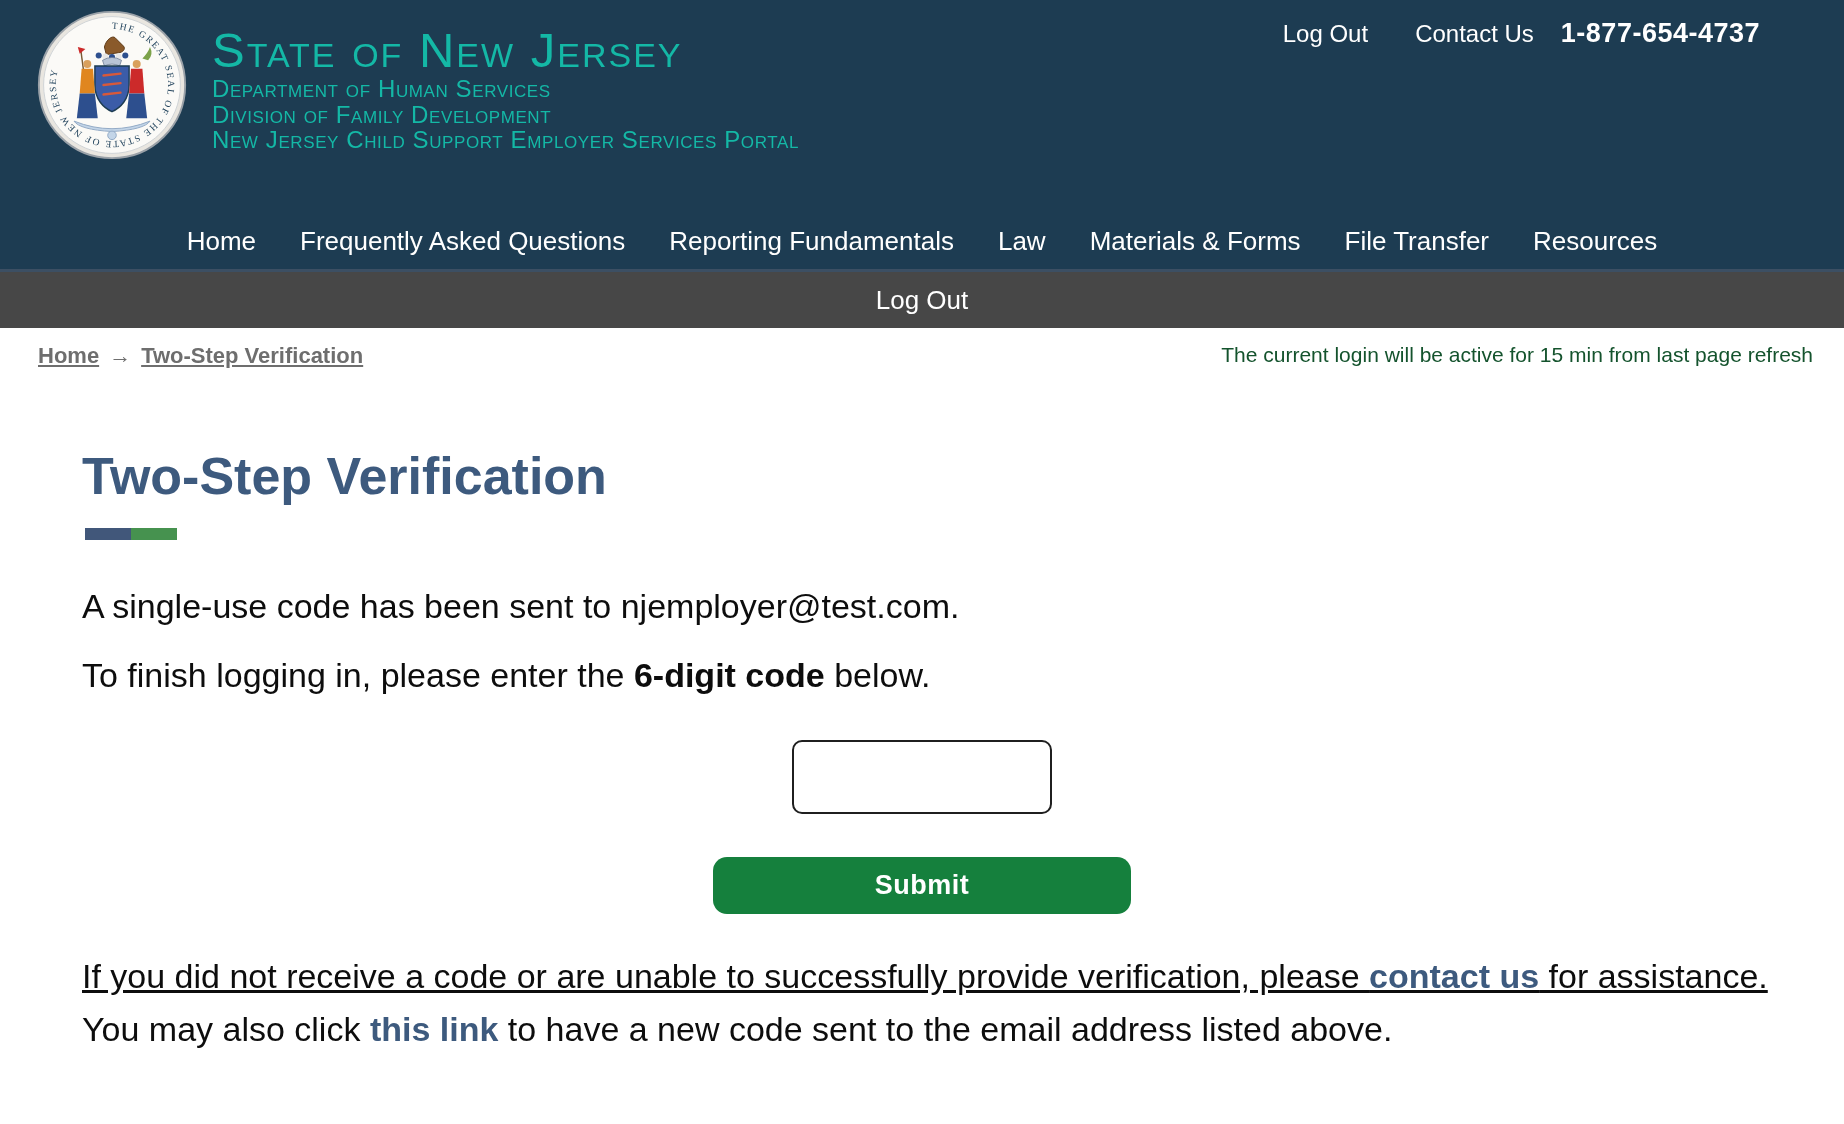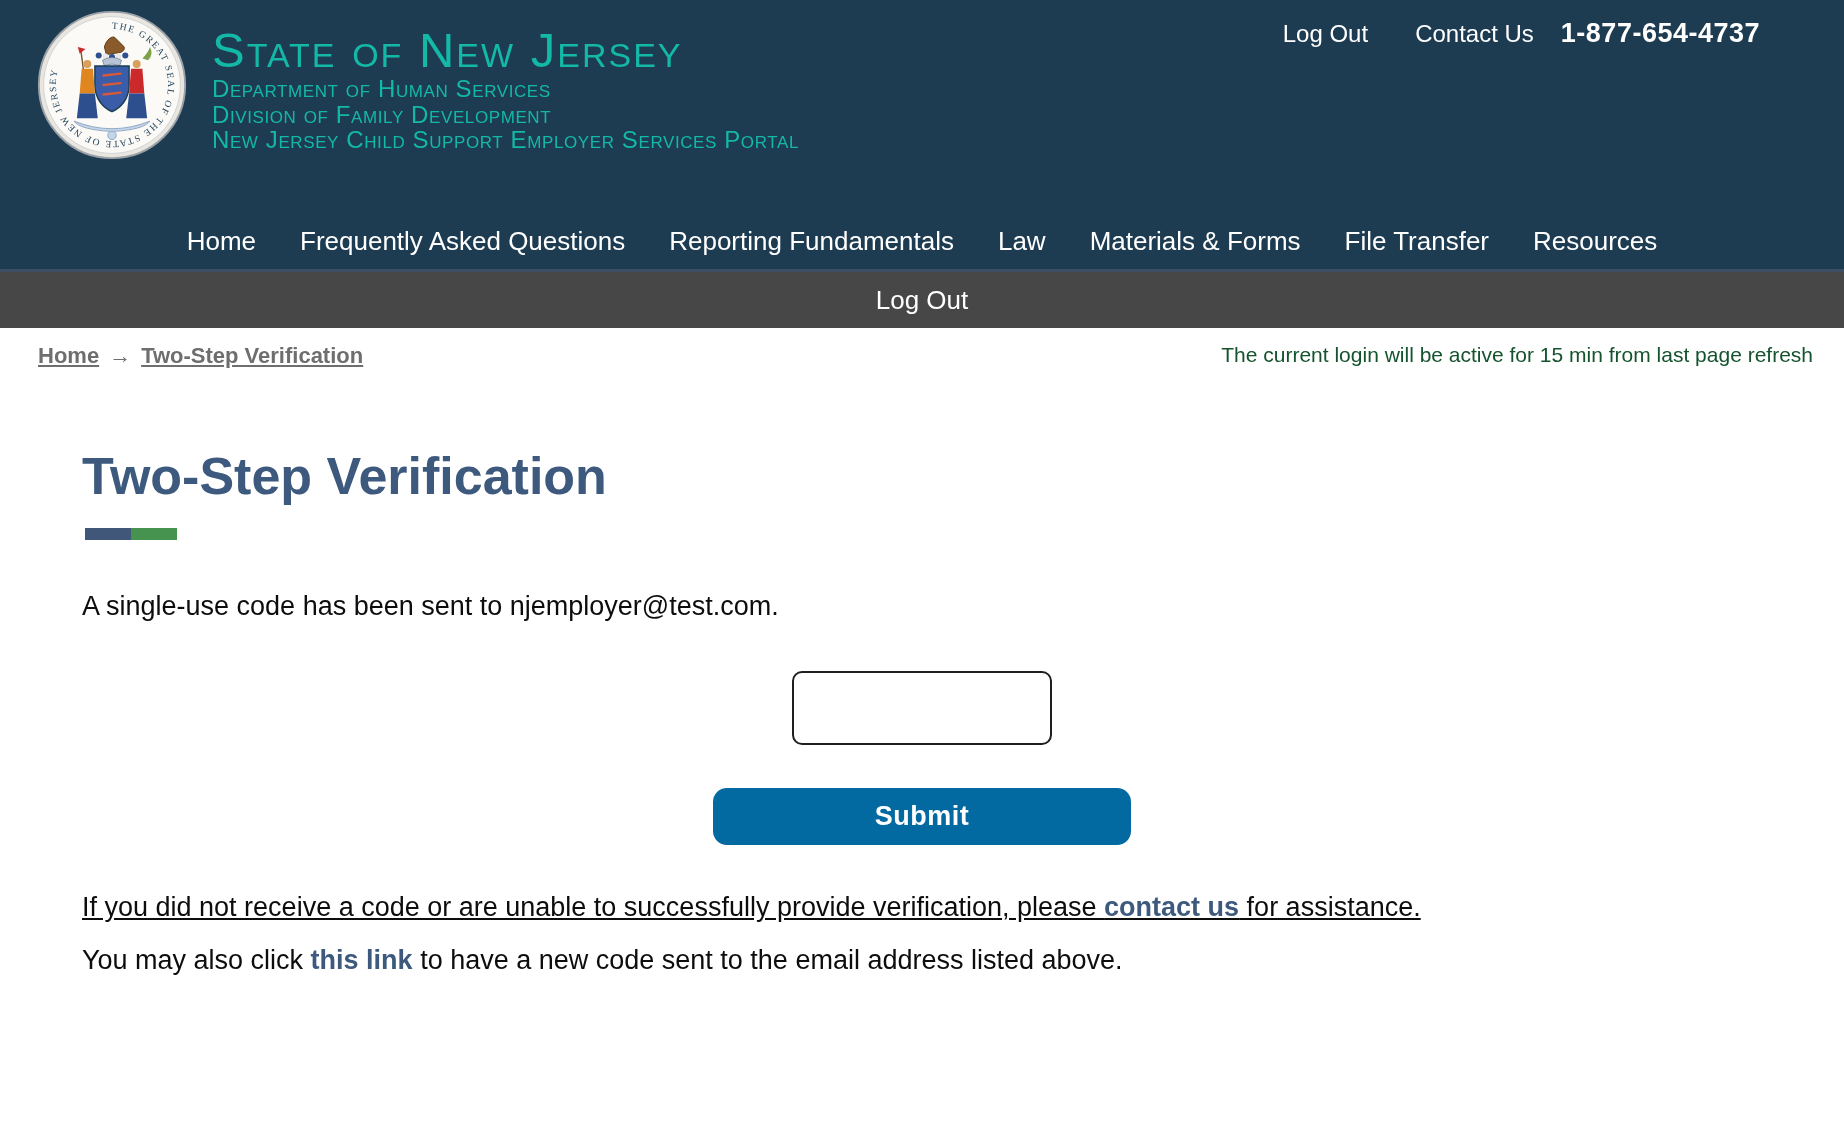--- a/index.html
+++ b/index.html
@@ -41,34 +41,34 @@
   
   .main { position:relative; }
   .content-pad { padding-left:82px; padding-right:60px; }
   h1.page-title { margin-top:56px; font-size:52px; line-height:60px;
                   font-weight:700; color:#3d5a7e; }
   .progress { display:flex; margin-top:22px; margin-left:3px; }
   .progress .seg { width:46px; height:12px; }
   .seg-blue  { background:#41577a; }
   .seg-green { background:#46924f; }
 
-  .body-text { font-size:27px; line-height:33px; color:#0d0d0d; }
+  .body-text { font-size:34px; line-height:33px; color:#0d0d0d; }
   .p-sent        { margin-top:50px; }
   .p-instruction { margin-top:36px; }
   .p-help   { margin-top:46px;text-decoration:underline; }
   .p-resend { margin-top:20px; }
   .inline-link { color:#3d5a7e; font-weight:700; cursor:pointer; text-decoration:none; }
 
   .center-row { width:100%; display:flex; justify-content:center; }
   .code-row { margin-top:48px; }
   .code-input { width:260px; height:74px; border:2px solid #1f1f1f; border-radius:10px;
                 background:#fff; font-size:30px; text-align:center;
                 font-family:"Liberation Sans","DejaVu Sans",sans-serif; outline:none; }
   .submit-row { margin-top:43px; }
-  .submit-btn { width:418px; height:57px; background:#0369a1; border:none;
+  .submit-btn { width:418px; height:57px; background:#15803d; border:none;
                 border-radius:14px; color:#fff; font-size:27px; font-weight:700;
                 letter-spacing:0.5px; cursor:pointer;
                 font-family:"Liberation Sans","DejaVu Sans",sans-serif; }
 </style>
 </head>
 <body>
 
 <header class="site-header">
 
   <div class="seal-wrap">
@@ -156,20 +156,21 @@
   <div class="content-pad">
     <h1 class="page-title">Two-Step Verification</h1>
 
     <div class="progress">
       <div class="seg seg-blue"></div>
       <div class="seg seg-green"></div>
     </div>
 
     <p class="body-text p-sent">A single-use code has been sent to njemployer@test.com.</p>
 
+    <p class="body-text p-instruction"><span>To finish logging in, please enter the </span><b>6-digit code</b><span> below.</span></p>
   </div>
 
   <div class="center-row code-row">
     <input class="code-input" type="text" value="" style="">
   </div>
 
   <div class="center-row submit-row">
     <button class="submit-btn">Submit</button>
   </div>
 

